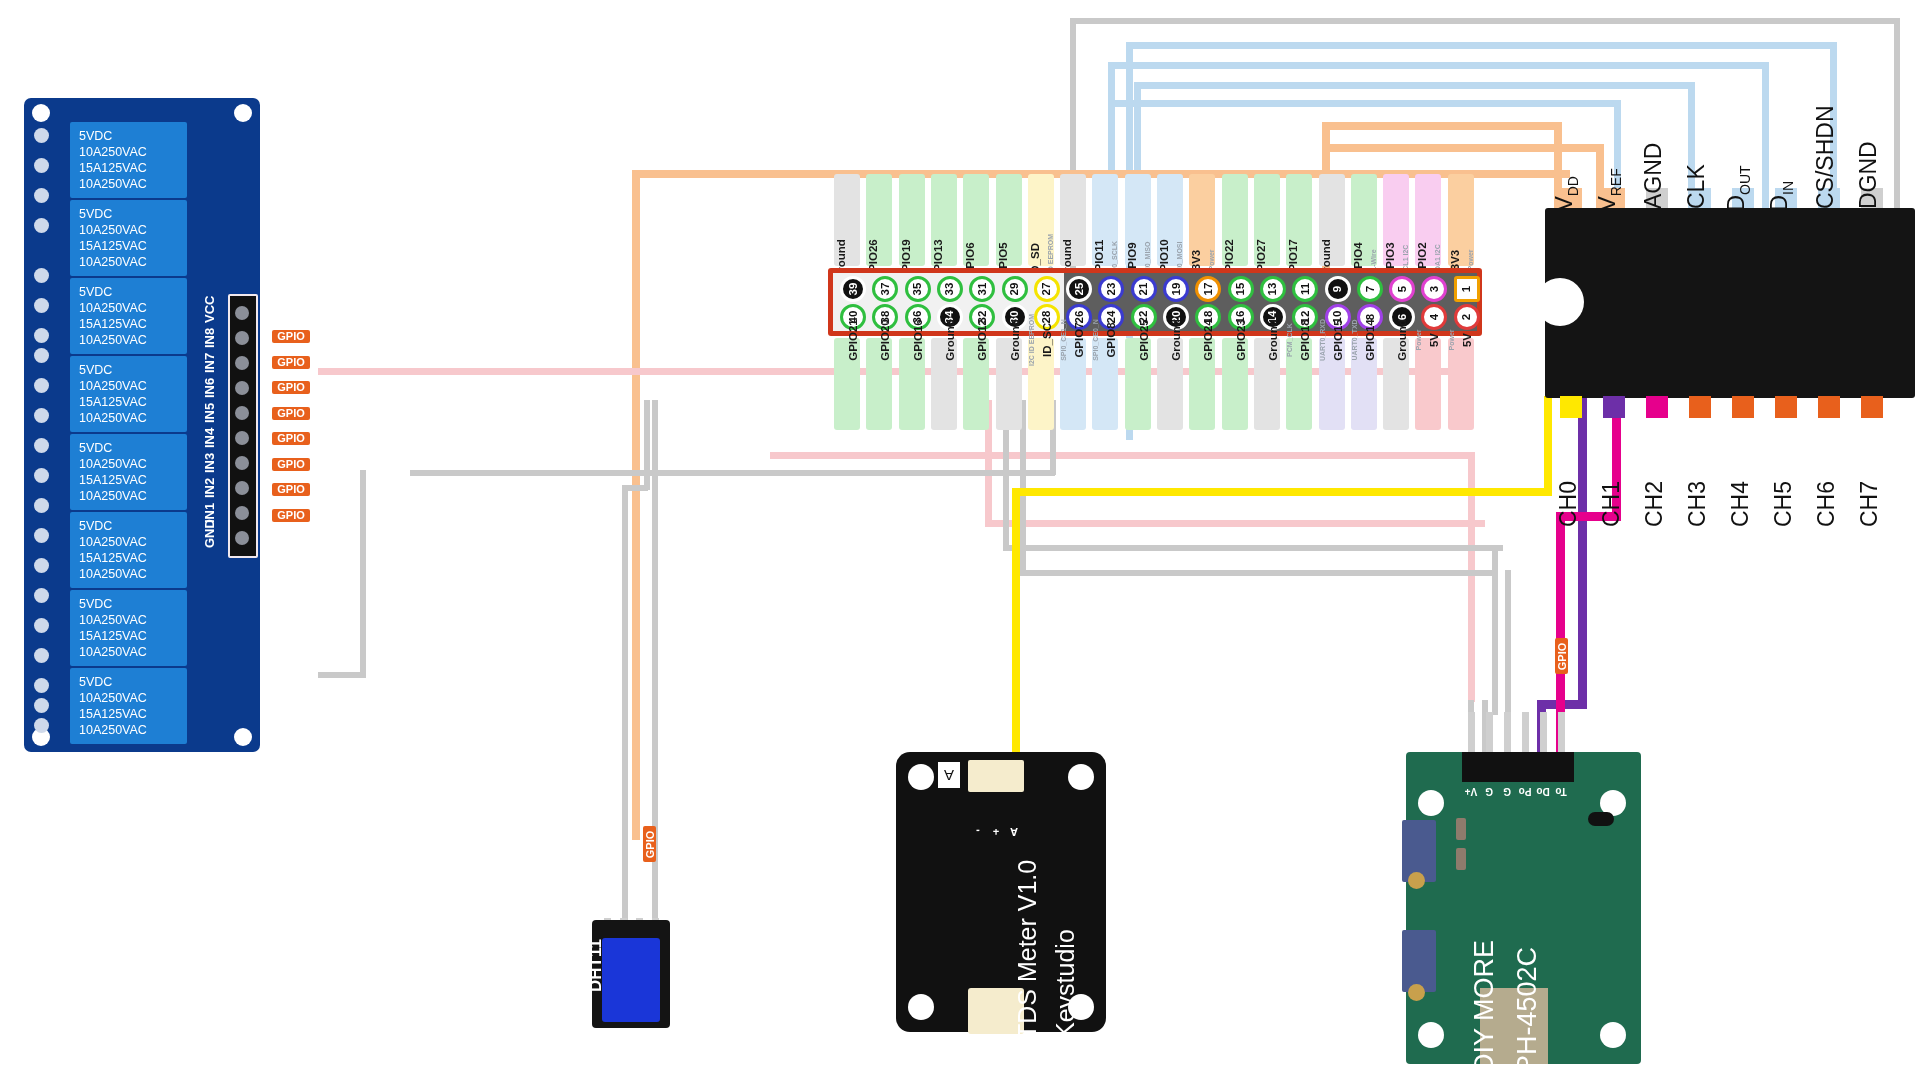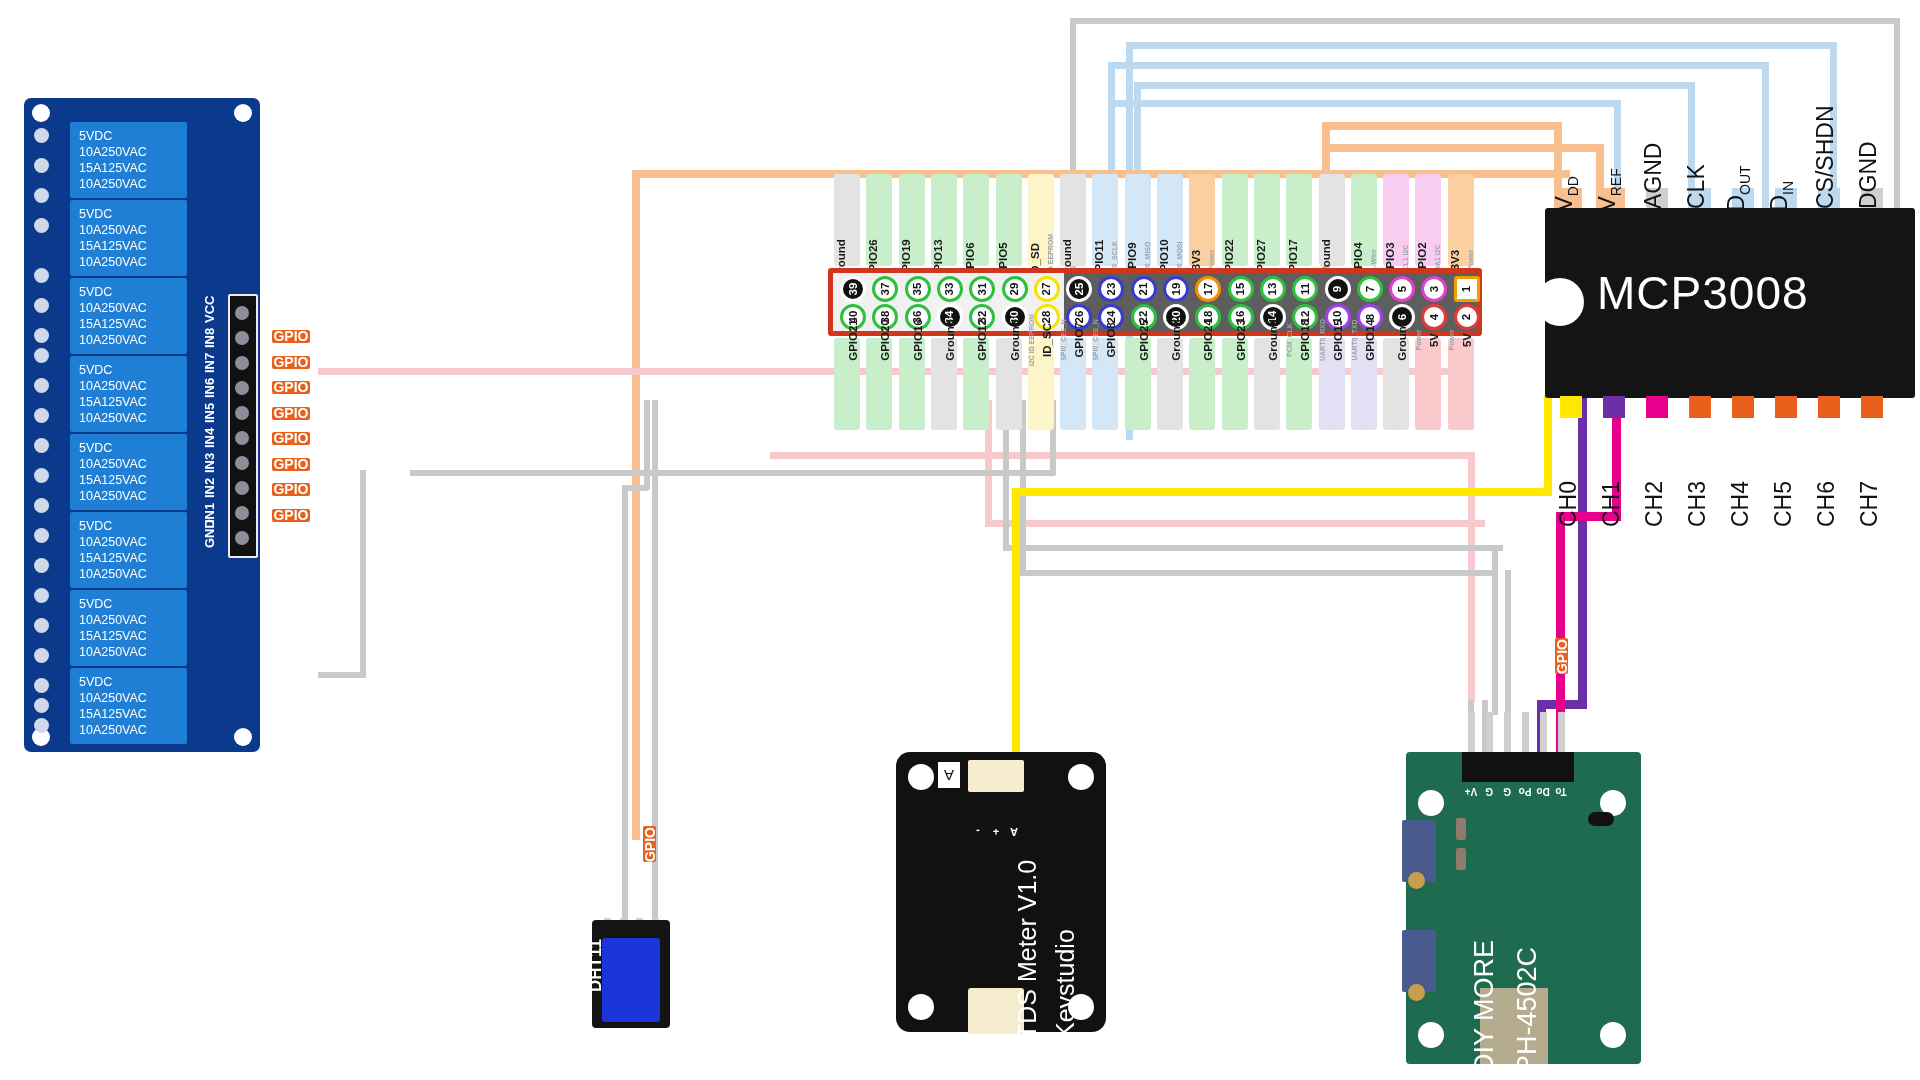--- a/index.html
+++ b/index.html
@@ -23,21 +23,21 @@
   .relay-hole{position:absolute;width:18px;height:18px;border-radius:50%;background:#fff;}
   .relay-pad{position:absolute;width:15px;height:15px;border-radius:50%;background:#cfd9ea;}
   .relay-block{position:absolute;left:46px;width:117px;background:#1e7fd4;border-radius:2px;
                 color:#fff;font-size:12.5px;line-height:16px;padding:6px 0 6px 9px;box-sizing:border-box;
                 font-family:"Liberation Sans",sans-serif;}
   #relay-hdr{position:absolute;left:228px;top:294px;width:26px;height:260px;background:#111;
              border:2px solid #f2e9ee;border-radius:2px;}
   .hdr-pin{position:absolute;left:5px;width:14px;height:14px;border-radius:50%;background:#8b8f99;}
   .relay-pinlabel{position:absolute;color:#fff;font-size:13px;font-weight:bold;
                   transform:rotate(-90deg);transform-origin:left top;white-space:nowrap;}
-  .gpio-tag{position:absolute;background:#e8601c;color:#fff;font-size:14px;font-weight:bold;
+  .gpio-tag{position:absolute;background:#e8601c;color:#fff;font-size:11px;font-weight:bold;
             text-align:center;border-radius:2px;line-height:13px;height:13px;width:36px;}
   .gpio-tag.vert{width:13px;height:36px;line-height:13px;}
   .gpio-tag.vert span{display:block;transform:rotate(-90deg);transform-origin:center;
                       width:36px;margin-left:-11.5px;margin-top:11.5px;}
 
   
   #gpio{position:absolute;left:828px;top:268px;width:654px;height:68px;
         background:#5e5e5e;border:5px solid #d0361b;border-radius:3px;box-sizing:border-box;}
   #gpio-white{position:absolute;left:0;top:0;width:231px;height:58px;background:#f1f1f1;}
   .pin{position:absolute;width:26px;height:26px;border-radius:50%;background:#fff;
@@ -589,21 +589,20 @@
       <div class="mcp-lab" style="left: 1624px; top: 182px;">V<sub>REF</sub></div>
       <div class="mcp-lab" style="left: 1667px; top: 182px;">AGND</div>
       <div class="mcp-lab" style="left: 1710px; top: 182px;">CLK</div>
       <div class="mcp-lab" style="left: 1753px; top: 182px;">D<sub>OUT</sub></div>
       <div class="mcp-lab" style="left: 1796px; top: 182px;">D<sub>IN</sub></div>
       <div class="mcp-lab" style="left: 1839px; top: 182px;">CS/SHDN</div>
       <div class="mcp-lab" style="left: 1882px; top: 182px;">DGND</div>
     </div>
   <div id="mcp">
     <div id="mcp-notch-inner" style="position:absolute;left:-9px;top:70px;width:48px;height:48px;border-radius:50%;background:#fff;"></div>
-    <div style="position:absolute;left:52px;top:58px;font-size:46px;color:#fff;letter-spacing:1px;">MCP3008</div>
   </div>
   <div id="mcp-bot-pins">
       <div class="mcp-pin yellow" style="left: 1560px; top: 396px;"></div>
       <div class="mcp-pin purple" style="left: 1603px; top: 396px;"></div>
       <div class="mcp-pin magenta" style="left: 1646px; top: 396px;"></div>
       <div class="mcp-pin " style="left: 1689px; top: 396px;"></div>
       <div class="mcp-pin " style="left: 1732px; top: 396px;"></div>
       <div class="mcp-pin " style="left: 1775px; top: 396px;"></div>
       <div class="mcp-pin " style="left: 1818px; top: 396px;"></div>
       <div class="mcp-pin " style="left: 1861px; top: 396px;"></div>

